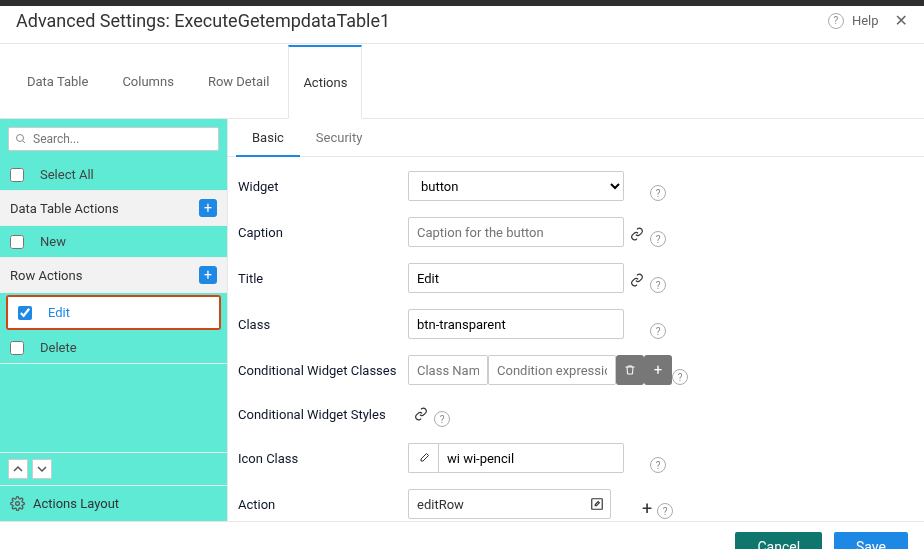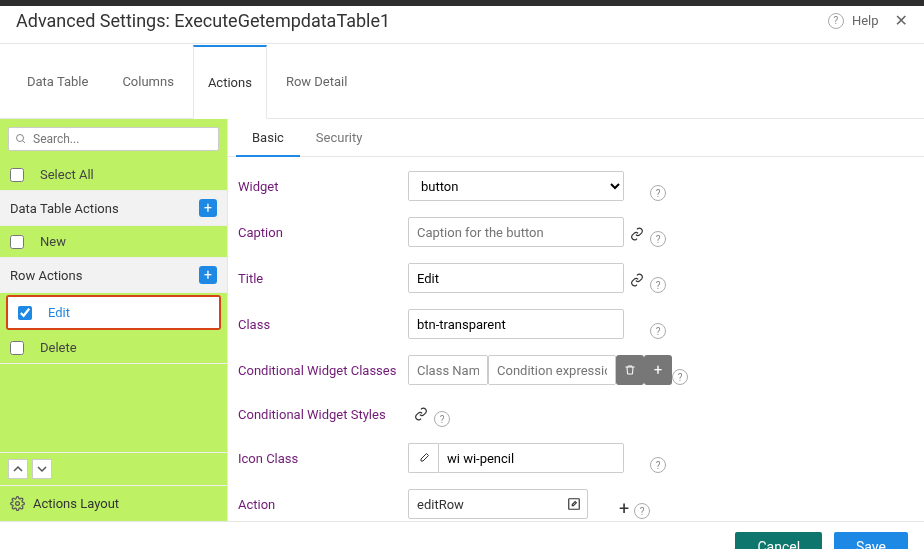--- a/index.html
+++ b/index.html
@@ -5,21 +5,21 @@
   * { box-sizing: border-box; margin: 0; padding: 0; font-family: -apple-system, BlinkMacSystemFont, "Segoe UI", Roboto, Helvetica, Arial, sans-serif; }
   html, body { width: 924px; height: 549px; overflow: hidden; background: #fff; color: #333; }
   .topbar { height: 6px; background: #2e2e2e; }
   .header { display: flex; align-items: center; justify-content: space-between; padding: 4px 16px 12px 16px; border-bottom: 1px solid #e6e6e6; }
   .header h1 { font-size: 18px; font-weight: 400; color: #333; }
   .header-right { display: flex; align-items: center; gap: 8px; color: #666; }
   .tabs { display: flex; gap: 4px; padding: 0 12px; border-bottom: 1px solid #e6e6e6; }
   .tab { padding: 28px 14px; font-size: 13px; color: #666; cursor: pointer; border: 1px solid transparent; position: relative; top: 1px; }
   .tab.active { color: #333; border: 1px solid #e6e6e6; border-bottom: 1px solid #fff; border-top: 2px solid #1e88e5; background: #fff; }
   .body { display: flex; height: 402px; }
-  .sidebar { width: 228px; border-right: 1px solid #e6e6e6; display: flex; flex-direction: column; background: #bef264; }
+  .sidebar { width: 228px; border-right: 1px solid #e6e6e6; display: flex; flex-direction: column; background: #5eead4; }
   .searchwrap { padding: 8px; }
   .searchbox { display: flex; align-items: center; border: 1px solid #ccc; background: #fff; border-radius: 2px; padding: 4px 6px; }
   .searchbox input { border: none; outline: none; font-size: 12px; flex: 1; margin-left: 6px; }
   .srow { display: flex; align-items: center; justify-content: space-between; padding: 8px 10px; font-size: 13px; border-bottom: 1px solid #eee; color: #444; }
   .srow.group { background: #f2f2f2; font-weight: 400; color: #333; justify-content: space-between; }
   .srow .left { display: flex; align-items: center; gap: 16px; }
   .addbtn { width: 18px; height: 18px; background: #1e88e5; color: #fff; border-radius: 3px; display: flex; align-items: center; justify-content: center; font-size: 14px; line-height: 1; }
   .srow.selected { background: #fff; }
   .srow.selected .left span.lbl { color: #1e88e5; }
   input[type=checkbox] { width: 14px; height: 14px; accent-color: #1e88e5; }
@@ -28,32 +28,32 @@
   .sidebar-spacer { flex: 1; }
   .nav-arrows { display: flex; gap: 4px; padding: 6px 8px; border-top: 1px solid #eee; }
   .nav-arrows .ab { width: 20px; height: 20px; border: 1px solid #ccc; display: flex; align-items: center; justify-content: center; font-size: 11px; background: #fff; }
   .actions-layout { display: flex; align-items: center; gap: 8px; padding: 10px 10px; border-top: 1px solid #eee; font-size: 13px; color: #333; }
   .content { flex: 1; display: flex; flex-direction: column; overflow: hidden; }
   .subtabs { display: flex; gap: 0; border-bottom: 1px solid #e6e6e6; padding: 0 8px; }
   .subtab { padding: 10px 16px; font-size: 13px; color: #777; cursor: pointer; position: relative; top: 1px; border-bottom: 2px solid transparent; }
   .subtab.active { color: #333; border-bottom: 2px solid #1e88e5; }
   .form { padding: 14px 10px 6px 10px; overflow-y: auto; flex: 1; }
   .frow { display: flex; align-items: center; margin-bottom: 16px; font-size: 13px; }
-  .flabel { width: 170px; color: #701a75; }
+  .flabel { width: 170px; color: #0f172a; }
   .fctrls { display: flex; align-items: flex-end; gap: 0; }
   .fctrls input[type=text], .fctrls select { width: 216px; height: 30px; border: 1px solid #ccc; border-radius: 2px; padding: 0 8px; font-size: 13px; background: #fff; }
   .fctrls select { appearance: auto; }
   .iconlink { width: 26px; height: 26px; display: flex; align-items: center; justify-content: center; color: #555; }
   .helpicon { width: 16px; height: 16px; border: 1px solid #aaa; border-radius: 50%; display:flex; align-items:center; justify-content:center; font-size: 10px; color:#888; }
   .smallinput { width: 104px !important; height: 30px; border: 1px solid #ccc; border-radius: 2px; padding: 0 8px; font-size: 12px; }
   .sqbtn { width: 28px; height: 30px; background: #777; color: #fff; display: flex; align-items: center; justify-content: center; border-radius: 3px; font-size: 15px; }
   .iconprefix { display:flex; align-items:center; }
   .iconprefix .pre { width: 30px; height: 30px; border:1px solid #ccc; border-right:none; display:flex; align-items:center; justify-content:center; color:#555; border-radius: 2px 0 0 2px; }
   .iconprefix input { border-radius: 0 2px 2px 0 !important; width: 186px !important; }
-  .actionbox { display:flex; align-items:center; width:180px; height:30px; border:1px solid #ccc; border-radius:2px; padding:0 6px 0 8px; justify-content:space-between; }
+  .actionbox { display:flex; align-items:center; width:203px; height:30px; border:1px solid #ccc; border-radius:2px; padding:0 6px 0 8px; justify-content:space-between; }
   .actionbox span.val { font-size:13px; }
   .plusplain { font-size: 18px; color:#333; width:20px; text-align:center; }
   .footer { border-top: 1px solid #e6e6e6; padding: 10px 16px; display: flex; justify-content: flex-end; gap: 12px; }
   .btn { padding: 7px 22px; font-size: 14px; border: none; border-radius: 2px; cursor: pointer; }
   .btn-cancel { background: #0f766e; color: #fff; }
   .btn-save { background: #1e88e5; color: #fff; }
   svg { display: block; }
 </style>
 </head>
 <body>
@@ -67,22 +67,22 @@
         <span class="helpicon">?</span>
       </span>
     <span style="font-size:13px;">Help</span>
     <span style="font-size:16px; color:#666; margin-left:8px;">✕</span>
   </div>
 </div>
 
 <div class="tabs">
   <div class="tab">Data Table</div>
   <div class="tab">Columns</div>
+  <div class="tab">Row Detail</div>
   <div class="tab active">Actions</div>
-  <div class="tab">Row Detail</div>
 </div>
 
 <div class="body">
   <div class="sidebar">
     <div class="searchwrap">
       <div class="searchbox">
         <svg width="12" height="12" viewBox="0 0 24 24" fill="none" stroke="#888" stroke-width="2">
             <circle cx="10" cy="10" r="7"></circle>
             <line x1="20" y1="20" x2="15" y2="15"></line>
           </svg>

